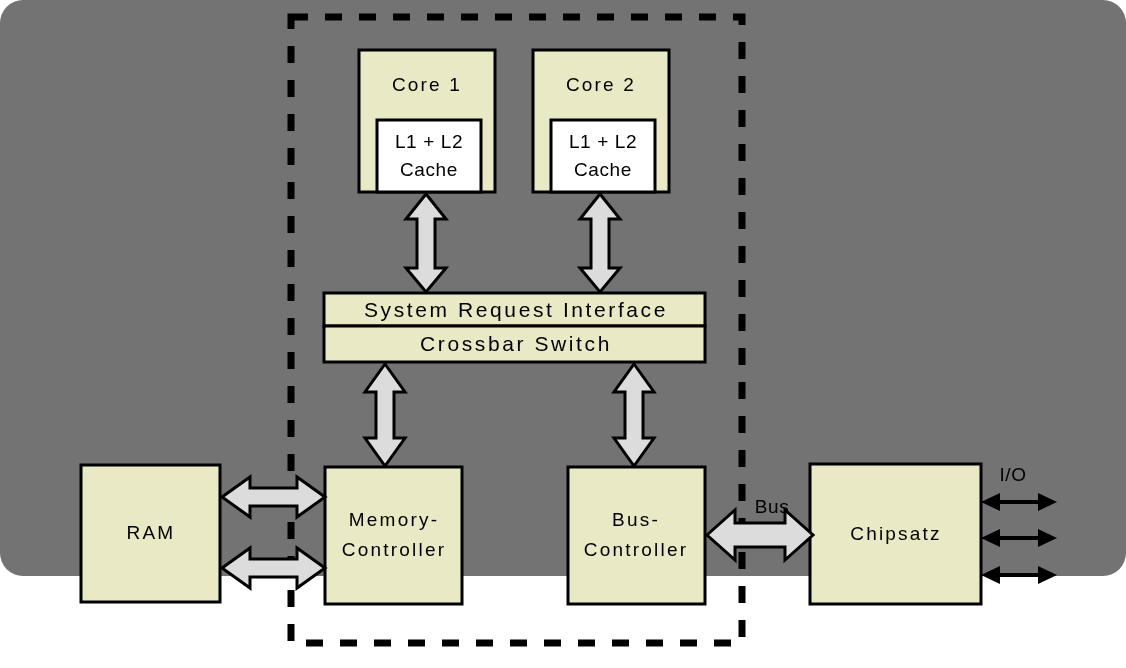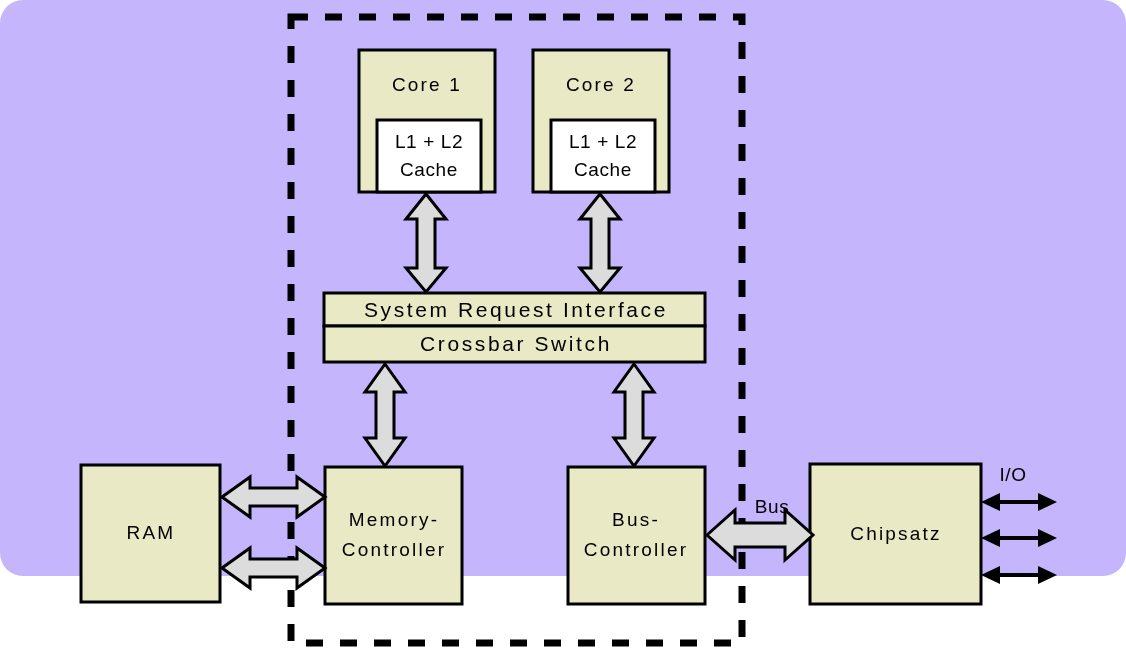--- a/index.html
+++ b/index.html
@@ -10,21 +10,21 @@
   body {
     width: 1126px;
     height: 668px;
     overflow: hidden;
     font-family: "Liberation Sans", sans-serif;
   }
   #diagram-root {
     position: relative;
     width: 1126px;
     height: 576px;
-    background: #c4b5fd;
+    background: #737373;
     border-radius: 23px;
   }
   svg.diagram {
     display: block;
     width: 1126px;
     height: 668px;
   }
   .box-fill {
     fill: #e9e9c6;
     stroke: #000000;

